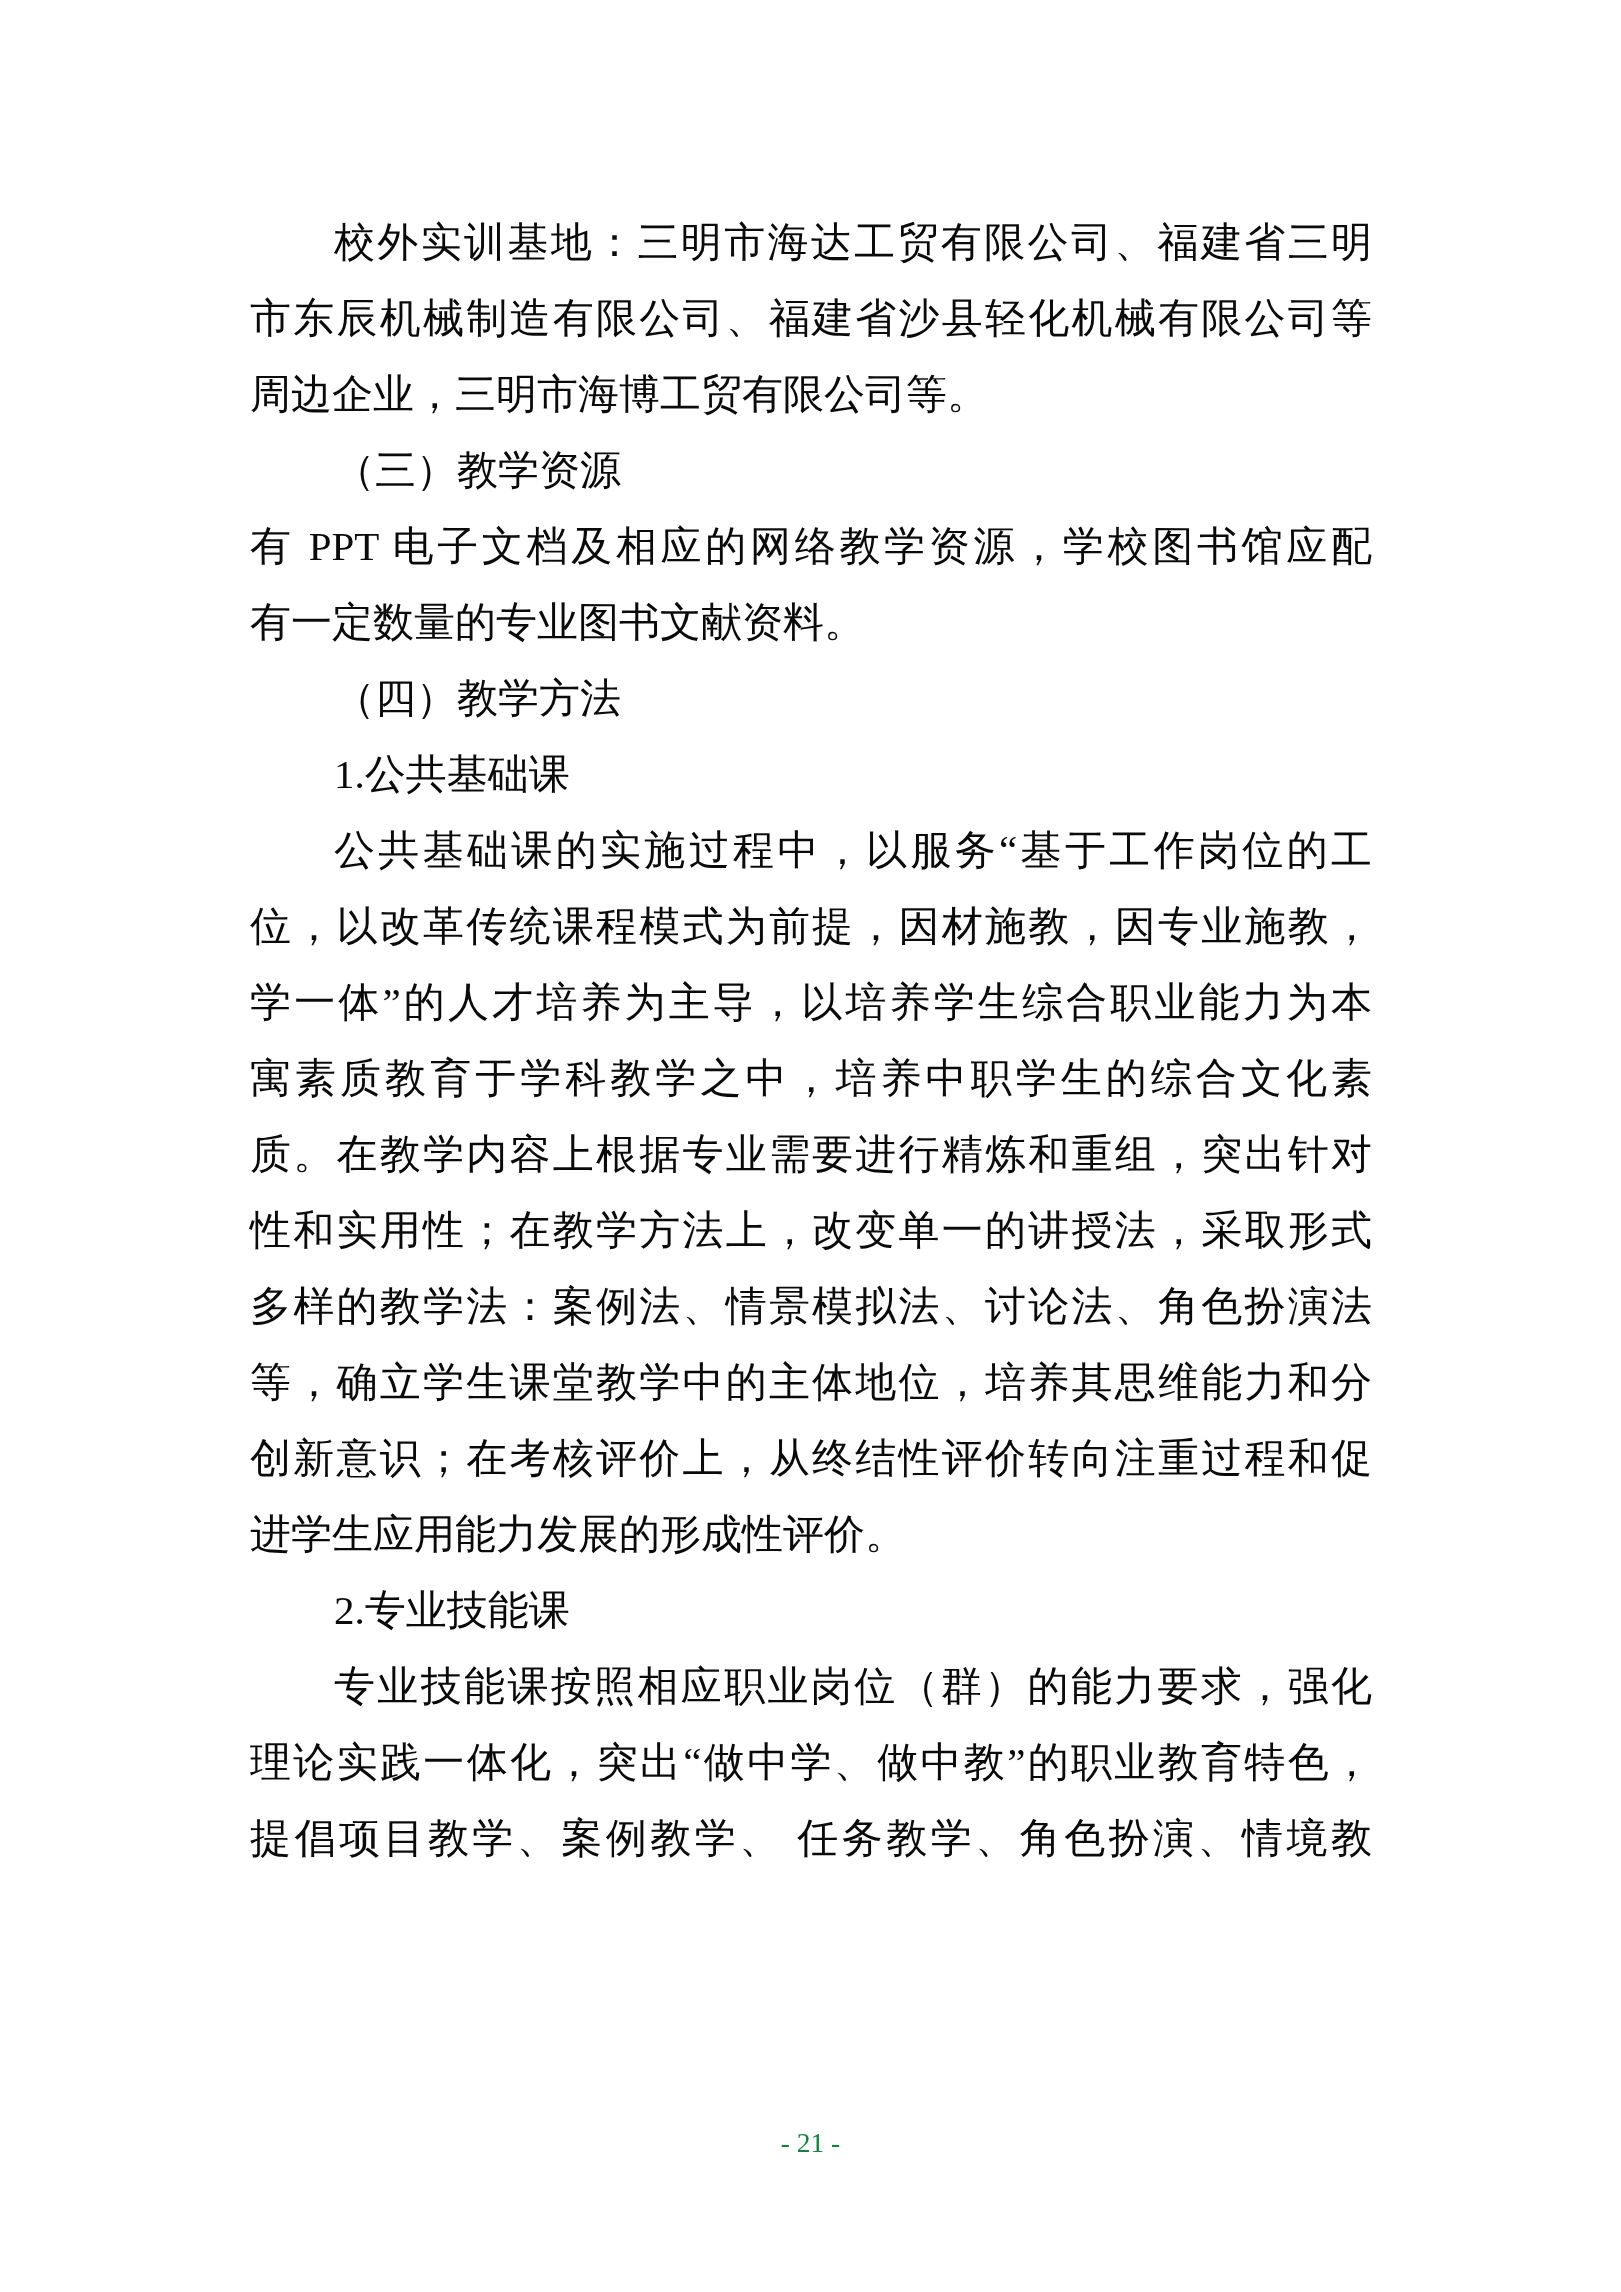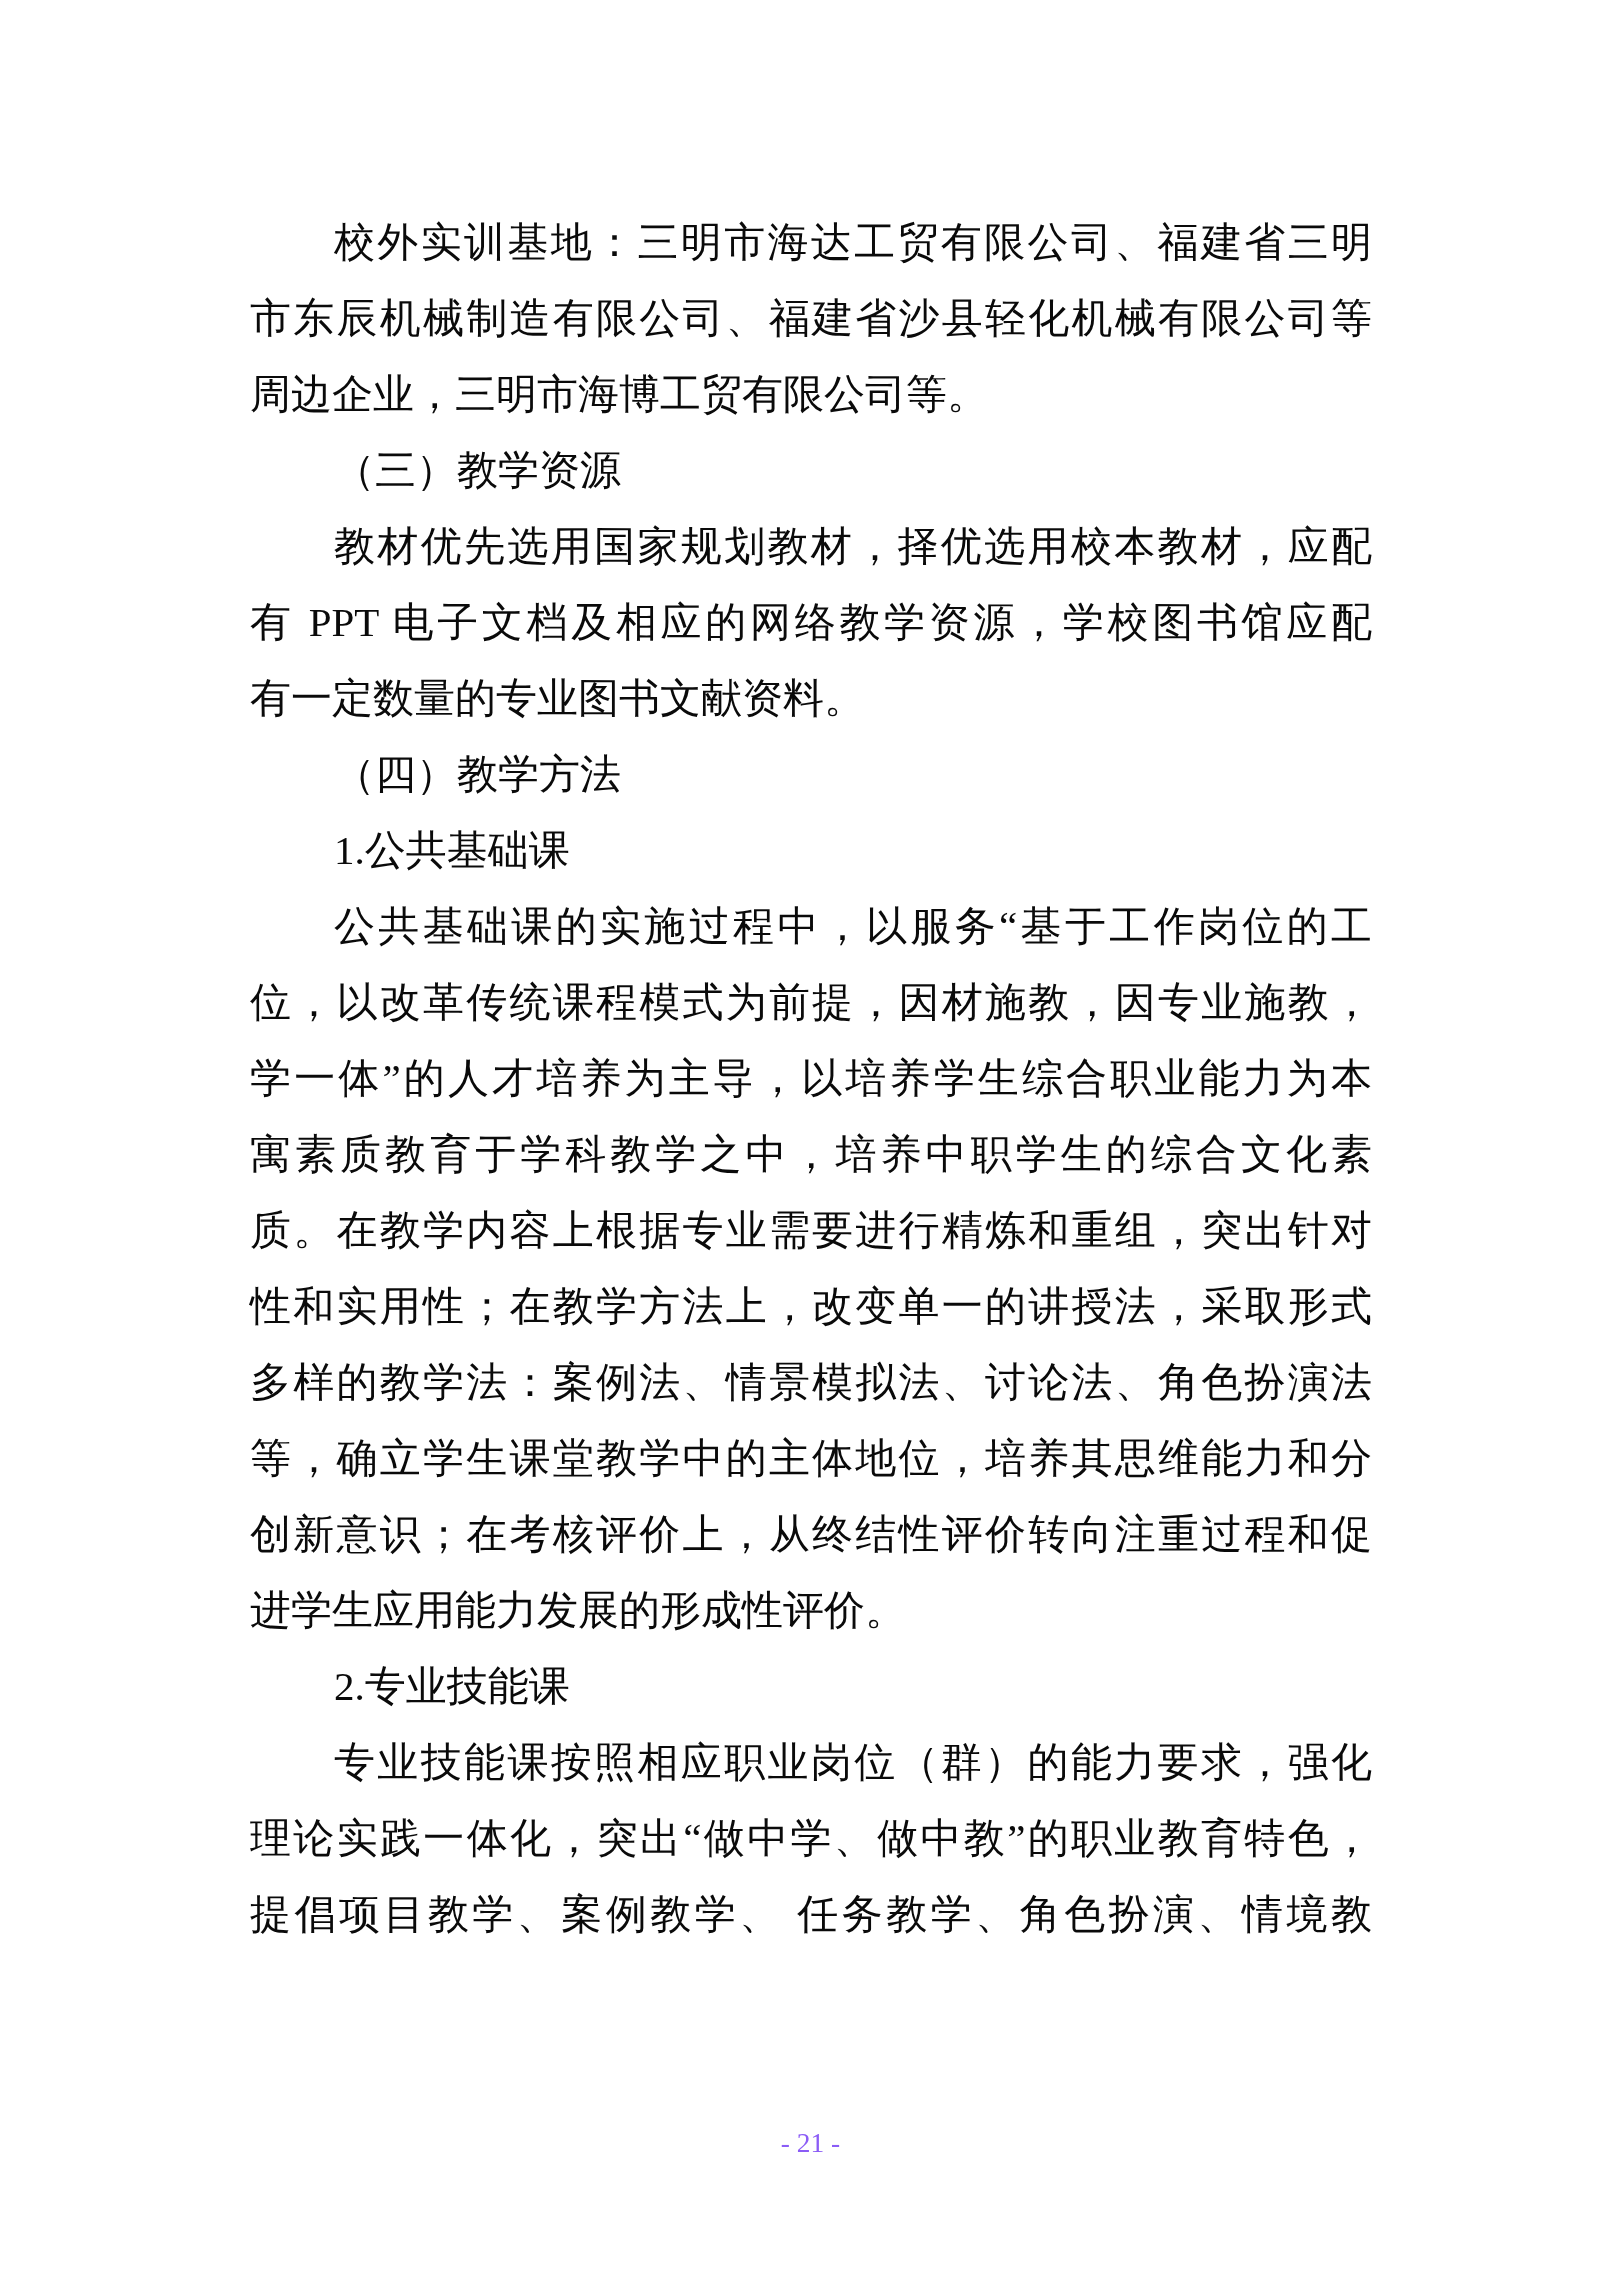--- a/index.html
+++ b/index.html
@@ -38,34 +38,33 @@
     text-align-last: justify;
   }
   .footer {
     position: absolute;
     left: 0;
     top: 2128px;
     width: 1621px;
     text-align: center;
     font-size: 27.4px;
     line-height: 31px;
-    color: #8b5cf6;
+    color: #15803d;
   }
 </style>
 </head>
 <body>
 
 <div class="page">
 
   <div class="textblock">
     <div class="line ind jst">校外实训基地：三明市海达工贸有限公司、福建省三明</div>
     <div class="line jst">市东辰机械制造有限公司、福建省沙县轻化机械有限公司等</div>
     <div class="line">周边企业，三明市海博工贸有限公司等。</div>
     <div class="line ind">（三）教学资源</div>
-    <div class="line ind jst">教材优先选用国家规划教材，择优选用校本教材，应配</div>
     <div class="line jst">有 PPT 电子文档及相应的网络教学资源，学校图书馆应配</div>
     <div class="line">有一定数量的专业图书文献资料。</div>
     <div class="line ind">（四）教学方法</div>
     <div class="line ind">1.公共基础课</div>
     <div class="line ind jst">公共基础课的实施过程中，以服务“基于工作岗位的工</div>
     <div class="line jst">位，以改革传统课程模式为前提，因材施教，因专业施教，</div>
     <div class="line jst">学一体”的人才培养为主导，以培养学生综合职业能力为本</div>
     <div class="line jst">寓素质教育于学科教学之中，培养中职学生的综合文化素</div>
     <div class="line jst">质。在教学内容上根据专业需要进行精炼和重组，突出针对</div>
     <div class="line jst">性和实用性；在教学方法上，改变单一的讲授法，采取形式</div>

